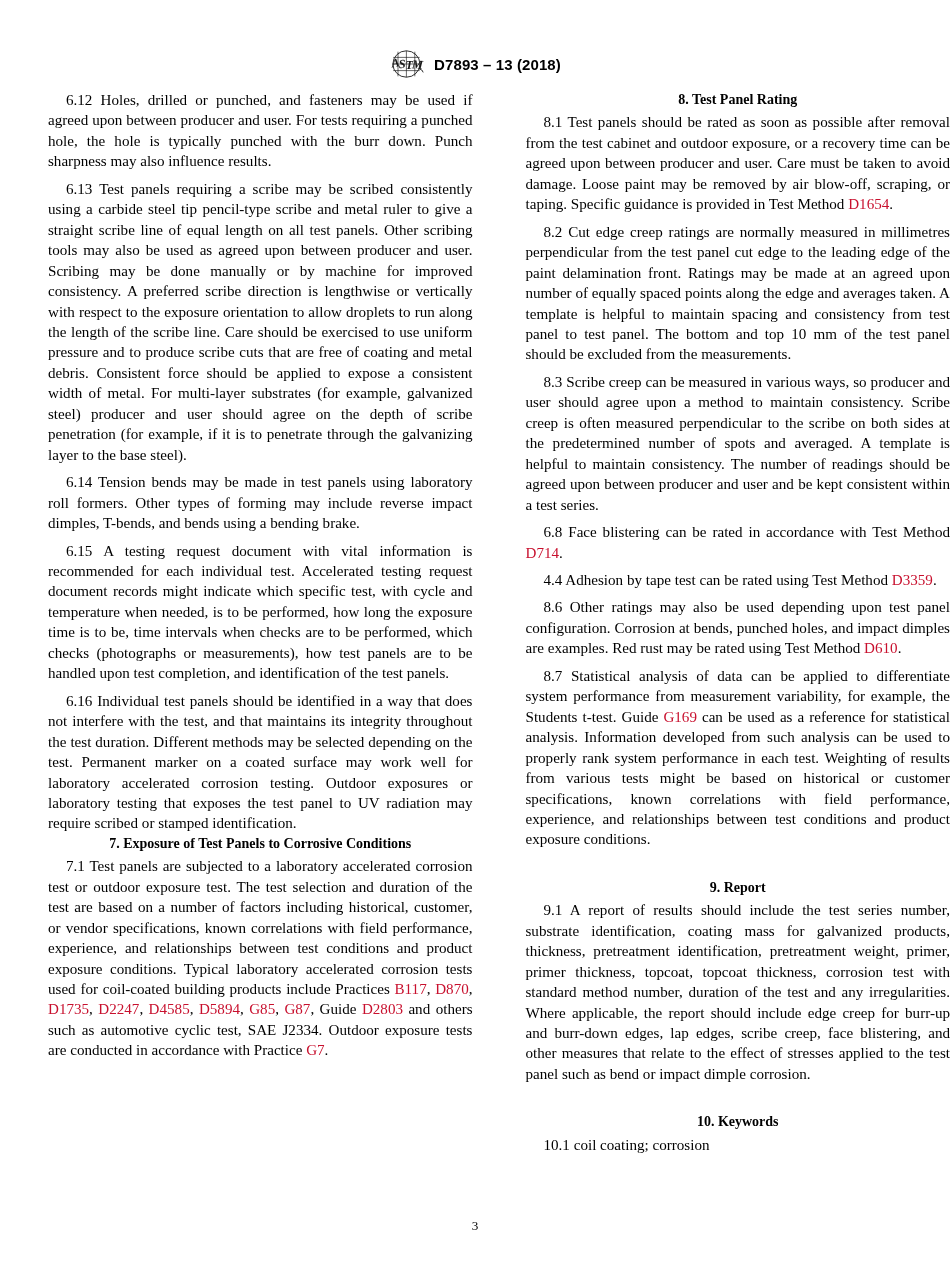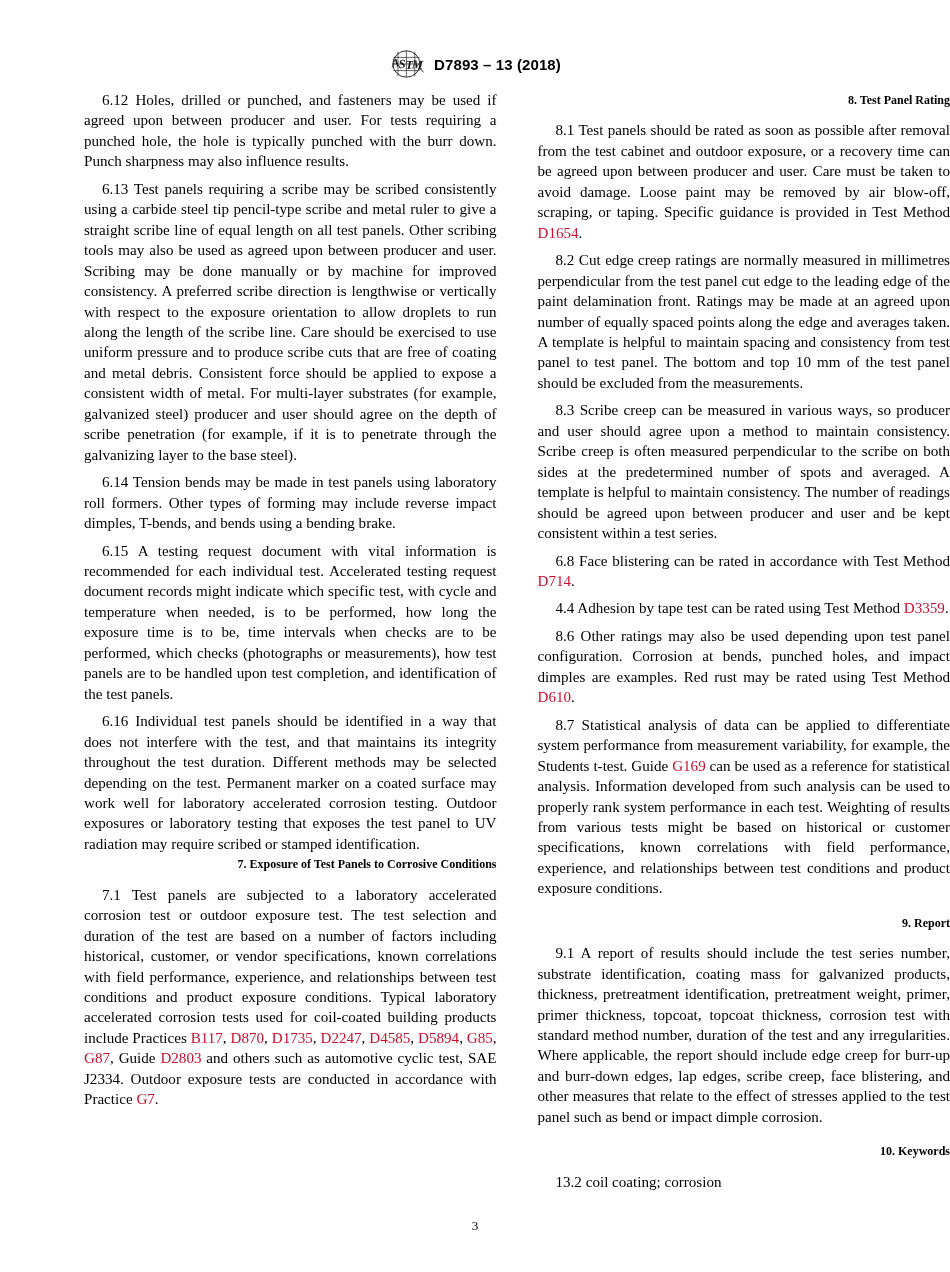--- a/index.html
+++ b/index.html
@@ -45,22 +45,21 @@
   }
 
   
   .columns {
     position: absolute;
     top: 90px;
     left: 0;
     width: 950px;
     height: 1065px;
     display: flex;
-    gap: 4px;
-    padding-left: 36px;
+    gap: 16px;
   }
   .col {
     width: 425px;
     padding: 0;
   }
   .col-left  { margin-left: 48px; }
   .col-right { margin-left: 37px; }
 
   p.para {
     margin: 0 0 0 0;
@@ -69,29 +68,29 @@
     font-size: 15.1px;
     line-height: 20.45px;
     text-indent: 18px;
     hyphens: none;
     -webkit-hyphens: none;
   }
   p.para + p.para { margin-top: 7px; }
 
   h3.section-head {
     margin: 0;
-    font-size: 12px;
+    font-size: 14px;
     line-height: 20.45px;
     font-weight: bold;
-    text-align: right;
+    text-align: center;
     text-indent: 0;
   }
   h3.section-head.spaced-top { }
-  h3.section-head.spaced-top-sm { margin-top: 14px; }
-  h3.section-head + p.para { margin-top: 10px; }
+  h3.section-head.spaced-top-sm { margin-top: 28px; }
+  h3.section-head + p.para { margin-top: 2px; }
 
   .ref {
     color: #c8102e;
     text-decoration: none;
   }
 
   
   .page-number {
     position: absolute;
     left: 0;
@@ -157,18 +156,18 @@
     <p class="para"><span>4.4  Adhesion by tape test can be rated using Test Method </span><a class="ref" href="#">D3359</a><span>.</span></p>
 
     <p class="para"><span>8.6  Other ratings may also be used depending upon test panel configuration. Corrosion at bends, punched holes, and impact dimples are examples. Red rust may be rated using Test Method </span><a class="ref" href="#">D610</a><span>.</span></p>
 
     <p class="para"><span>8.7  Statistical analysis of data can be applied to differentiate system performance from measurement variability, for example, the Students t-test. Guide </span><a class="ref" href="#">G169</a><span> can be used as a reference for statistical analysis. Information developed from such analysis can be used to properly rank system performance in each test. Weighting of results from various tests might be based on historical or customer specifications, known correlations with field performance, experience, and relationships between test conditions and product exposure conditions.</span></p>
 
     <h3 class="section-head spaced-top-sm">9.  Report</h3>
     <p class="para">9.1  A report of results should include the test series number, substrate identification, coating mass for galvanized products, thickness, pretreatment identification, pretreatment weight, primer, primer thickness, topcoat, topcoat thickness, corrosion test with standard method number, duration of the test and any irregularities. Where applicable, the report should include edge creep for burr-up and burr-down edges, lap edges, scribe creep, face blistering, and other measures that relate to the effect of stresses applied to the test panel such as bend or impact dimple corrosion.</p>
 
     <h3 class="section-head spaced-top-sm">10.  Keywords</h3>
-    <p class="para">13.2  coil coating; corrosion</p>
+    <p class="para">10.1  coil coating; corrosion</p>
 
   </div>
 </div>
 
 <div class="page-number">3</div>
 
 </body></html>

